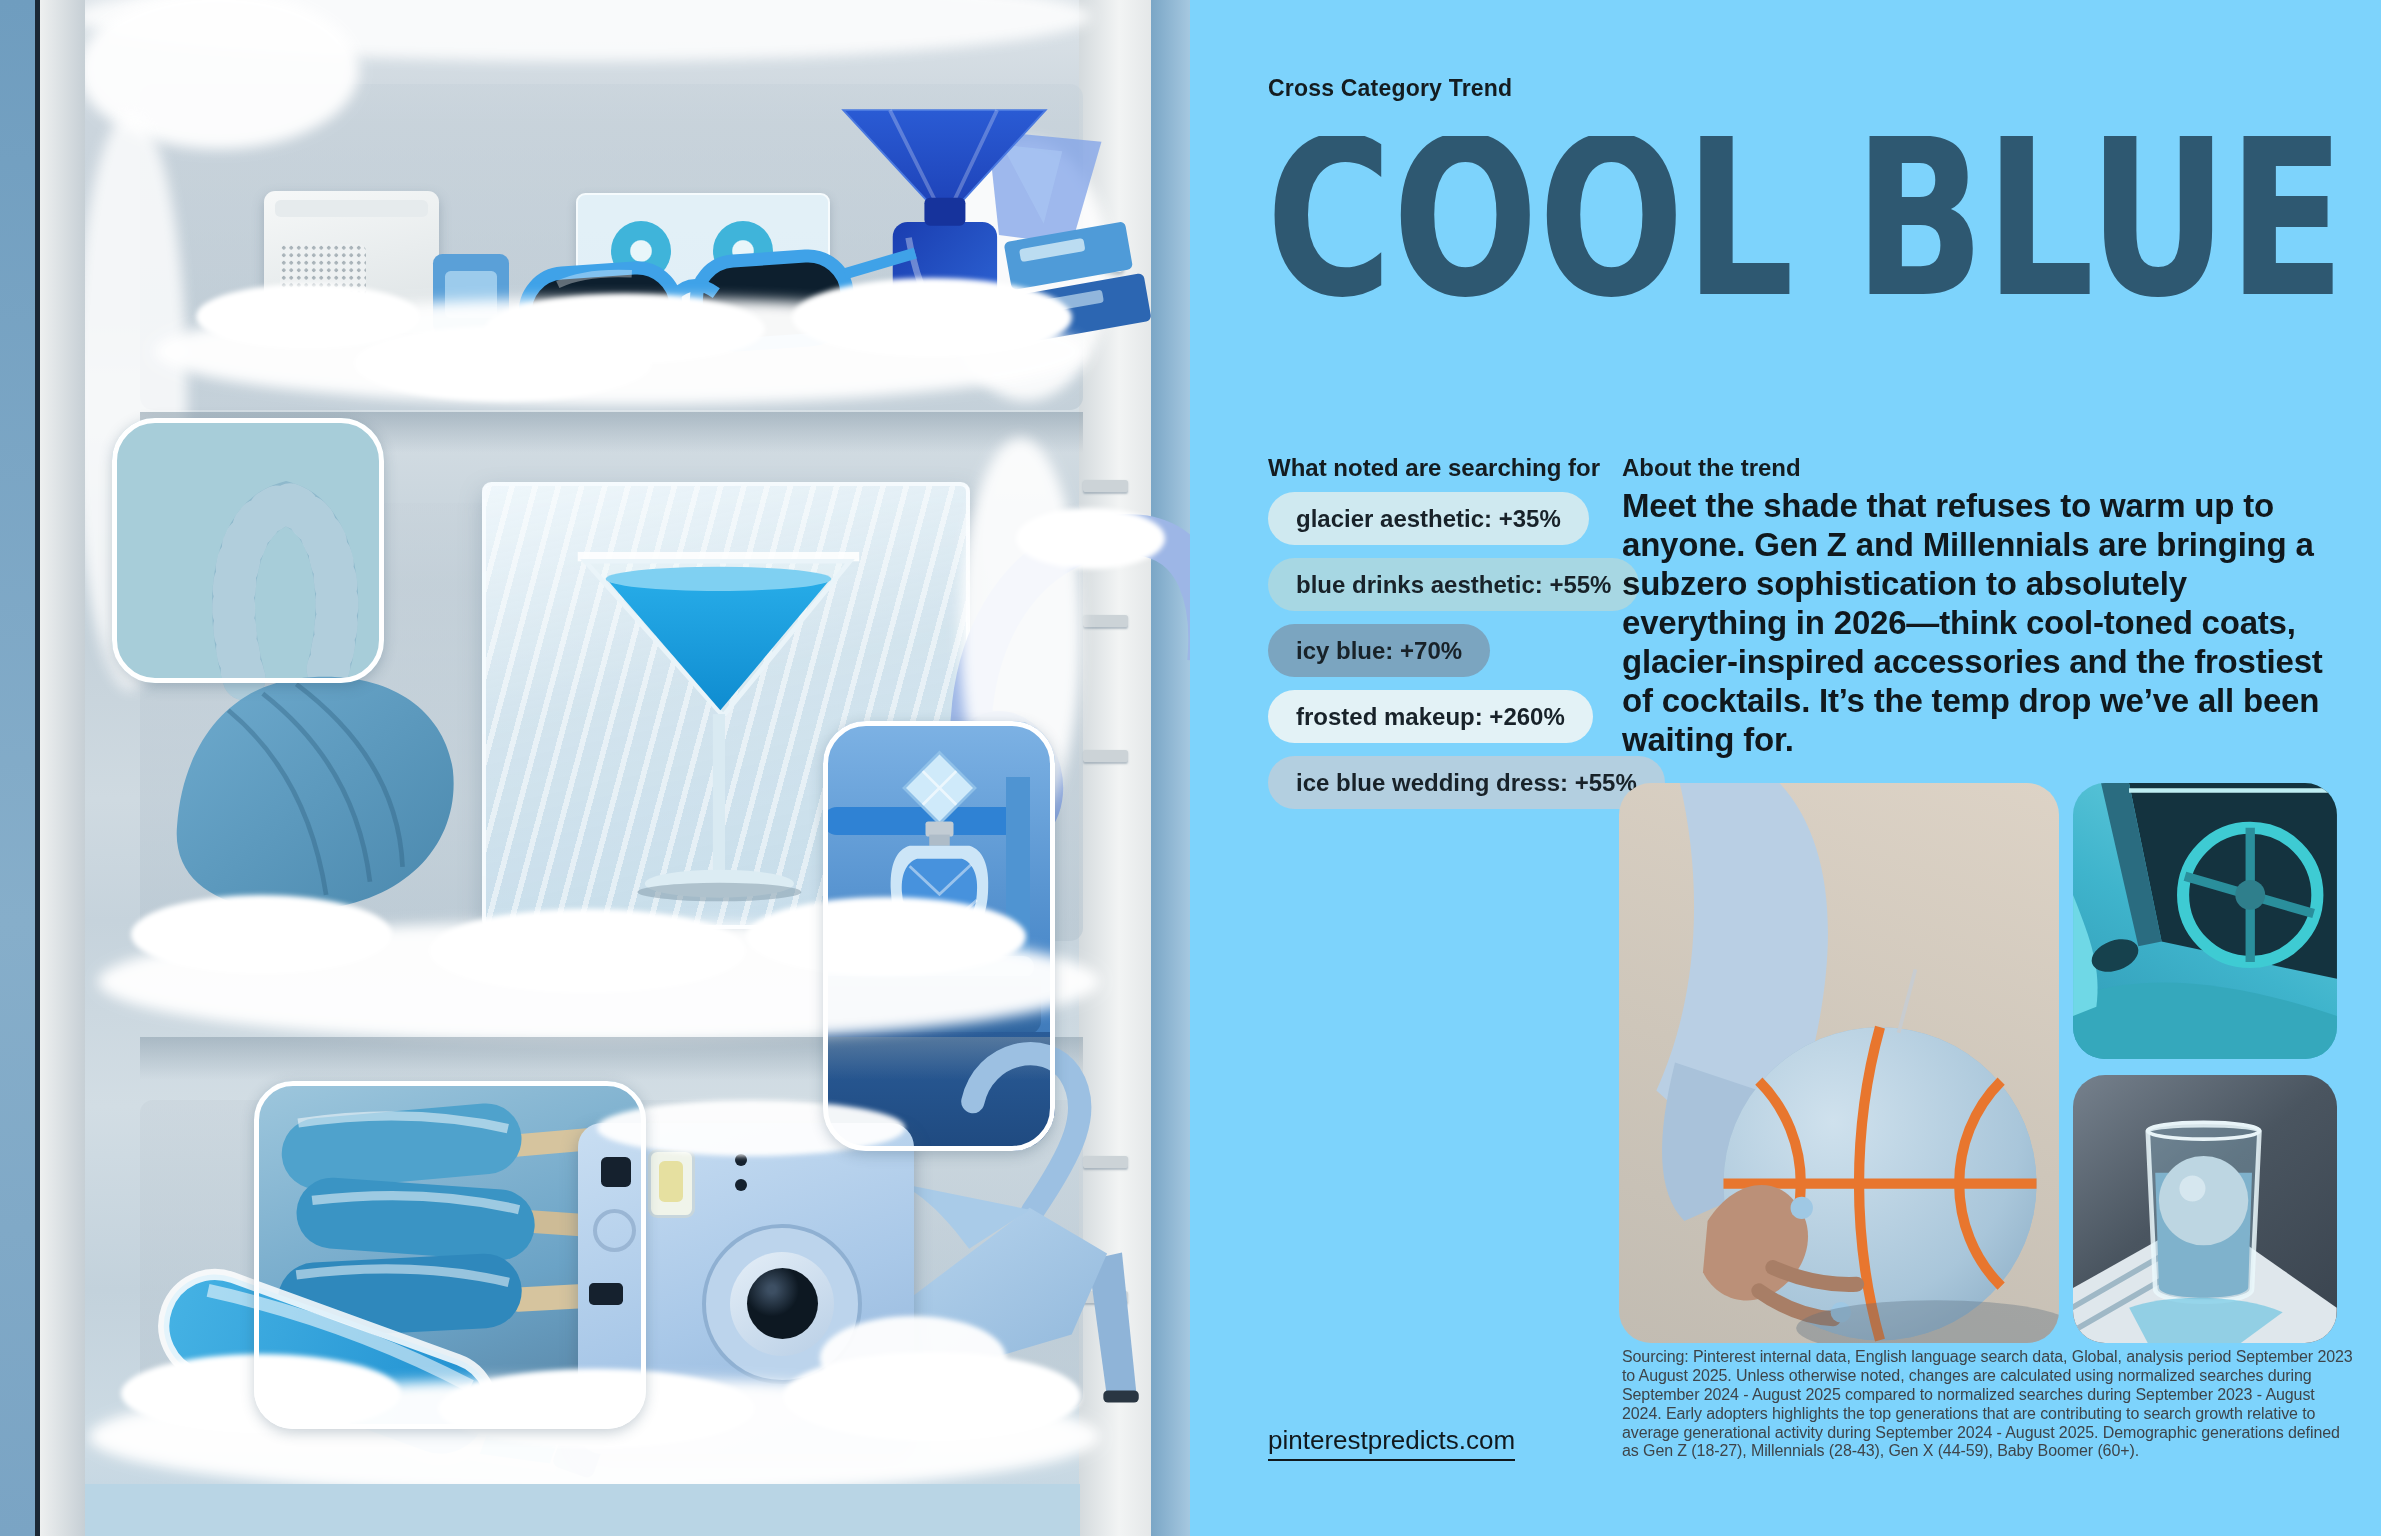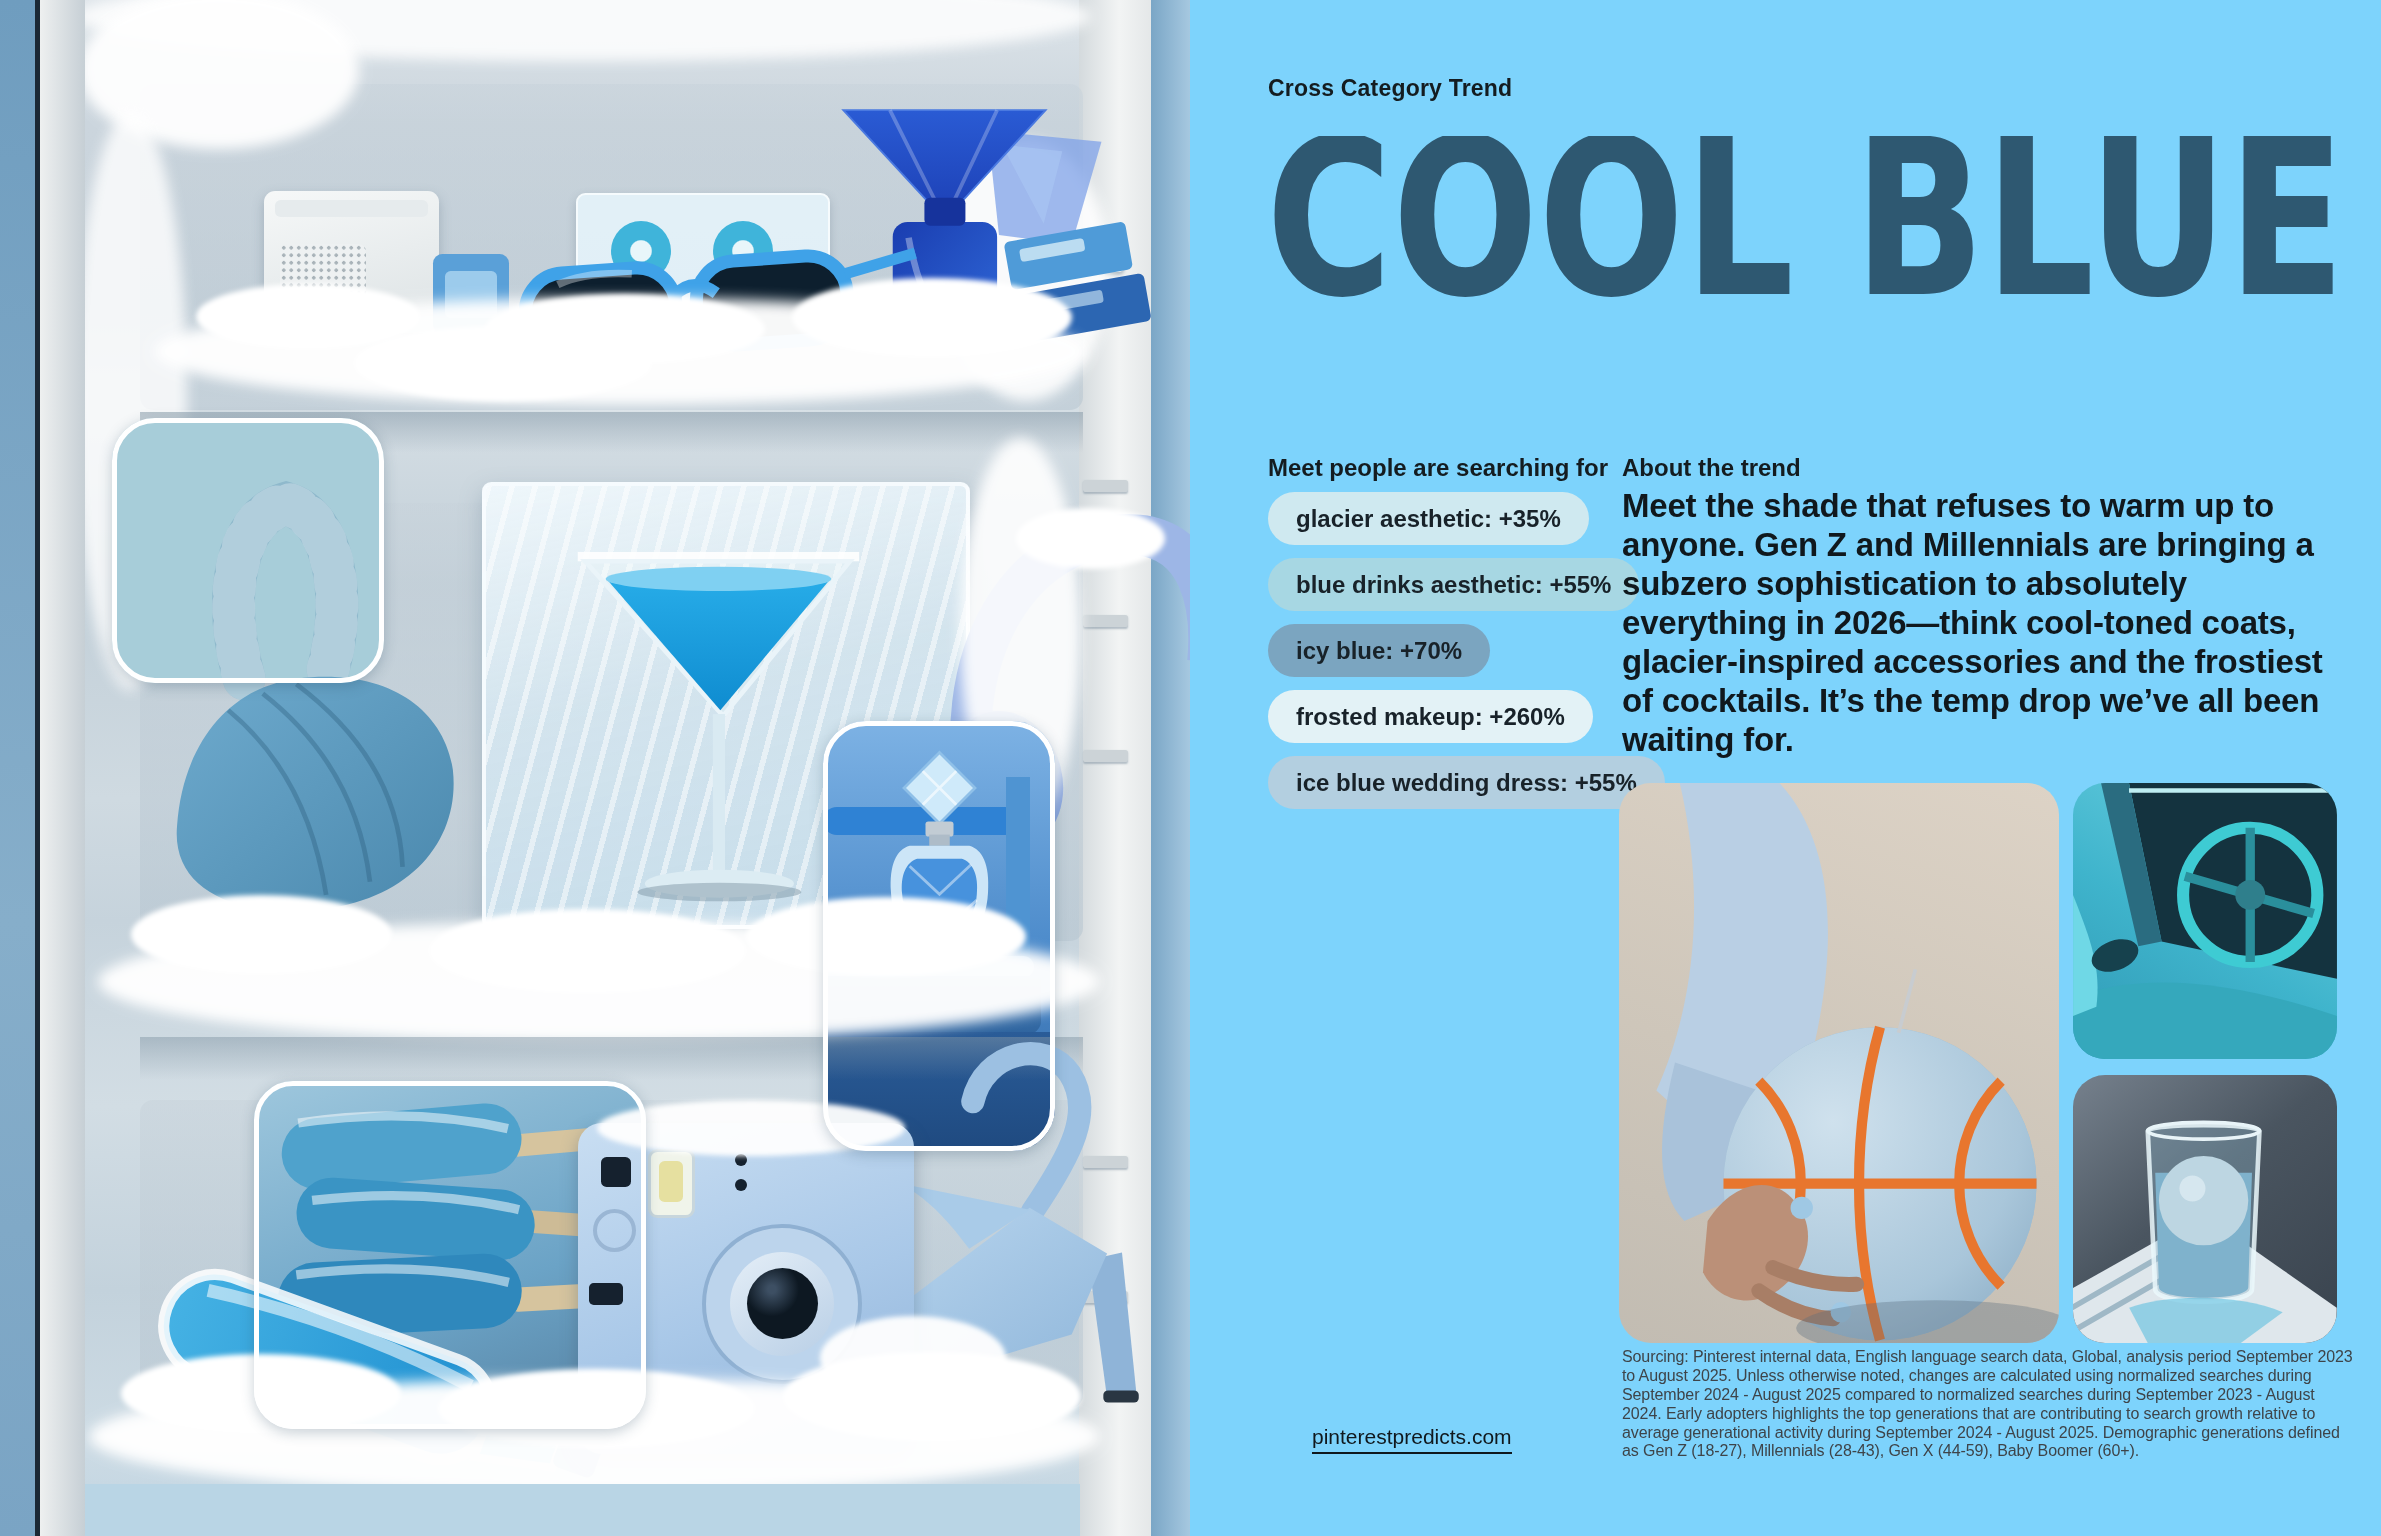--- a/index.html
+++ b/index.html
@@ -90,22 +90,22 @@
   
   #content { left:1190px; top:0; width:1191px; height:1536px; background:#7dd3fc; }
   .eyebrow { left:78px; top:75px; font-size:23px; font-weight:700; color:#141c20; letter-spacing:0.2px; }
   .title-wrap { left:76px; top:136px; width:1083px; height:165px; }
   .headline { font-size:24px; font-weight:700; color:#141c20; }
   .pill { position:relative; width:fit-content; height:53px; line-height:53px; border-radius:28px;
           padding:0 28px; margin-bottom:13px; font-size:24px; font-weight:700; color:#182229; white-space:nowrap; }
   .about-text { left:432px; top:486px; width:729px; font-size:33px; line-height:39px; font-weight:700;
                 color:#10181d; letter-spacing:-0.2px; }
   .tile { border-radius:32px; overflow:hidden; }
-  .link { left:78px; top:1425px; font-size:21px; color:#10181d; text-decoration:none;
-          border-bottom:2.3px solid #10181d; padding-bottom:2.8px;margin-left:44px; }
+  .link { left:78px; top:1425px; font-size:26px; color:#10181d; text-decoration:none;
+          border-bottom:2.3px solid #10181d; padding-bottom:2.8px; }
   .sourcing { left:432px; top:1348px; width:735px; font-size:16px; line-height:1.18; color:#3e4449; letter-spacing:-0.1px; }
 
   
   .t-ball { background:linear-gradient(200deg,#ddd3c6,#cec6ba 55%,#c2bcb2); }
   .t-car  { background:linear-gradient(210deg,#6fd2e2,#3fb4cc 55%,#2f98b4); }
   .t-water{ background:linear-gradient(140deg,#76818d 0%,#4a5560 45%,#39434e 100%); }
 </style>
 </head>
 <body>
 
@@ -321,21 +321,21 @@
   <div id="content" class="abs">
 
     <div class="abs eyebrow">Cross Category Trend</div>
 
     <div class="abs title-wrap">
       <svg width="1083" height="165" viewBox="0 0 1162 177">
         <text x="0" y="170" font-family="DejaVu Sans, sans-serif" font-weight="bold" font-size="233" fill="#2e5871" textLength="1158" lengthAdjust="spacingAndGlyphs">COOL BLUE</text>
       </svg>
     </div>
 
-    <div class="abs headline" style="left:78px;top:454px">Meet people are searching for</div>
+    <div class="abs headline" style="left:78px;top:454px">What noted are searching for</div>
     <div class="abs headline" style="left:432px;top:454px">About the trend</div>
 
     <div class="abs" style="left:78px;top:492px">
       <div class="pill" style="background: rgb(207, 233, 240);">glacier aesthetic: +35%</div>
       <div class="pill" style="background: rgb(167, 215, 227);">blue drinks aesthetic: +55%</div>
       <div class="pill" style="background: rgb(123, 165, 192);">icy blue: +70%</div>
       <div class="pill" style="background: rgb(227, 242, 246);">frosted makeup: +260%</div>
       <div class="pill" style="background: rgb(179, 207, 224);">ice blue wedding dress: +55%</div>
     </div>
 

